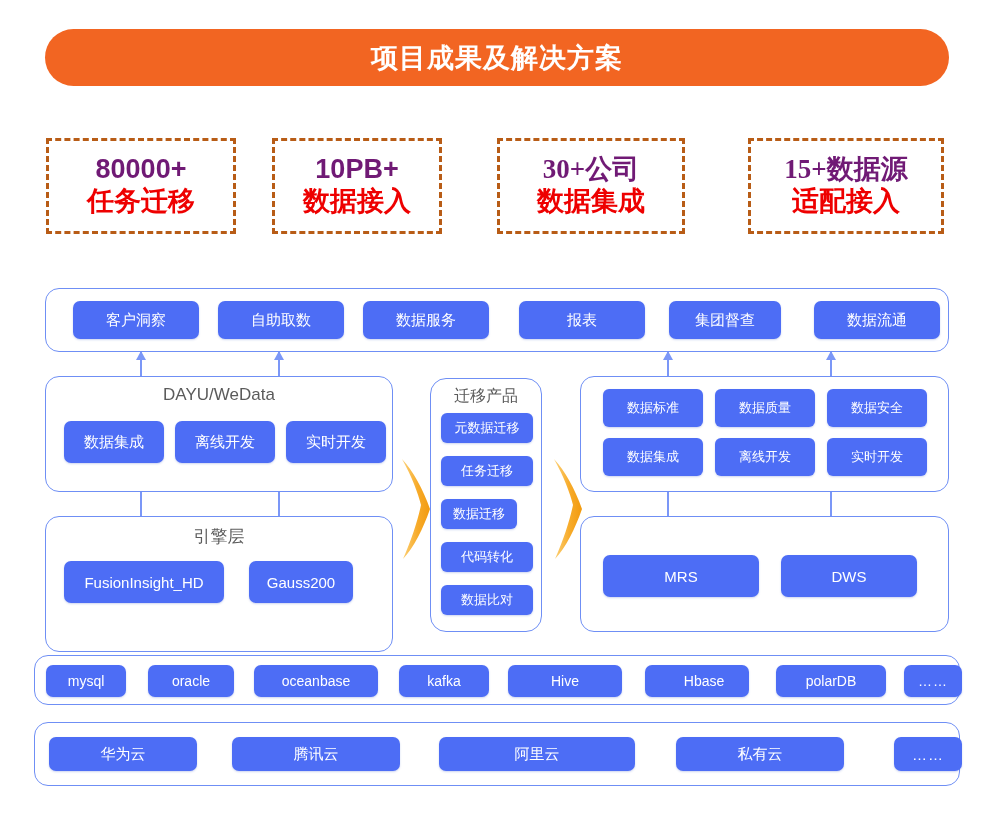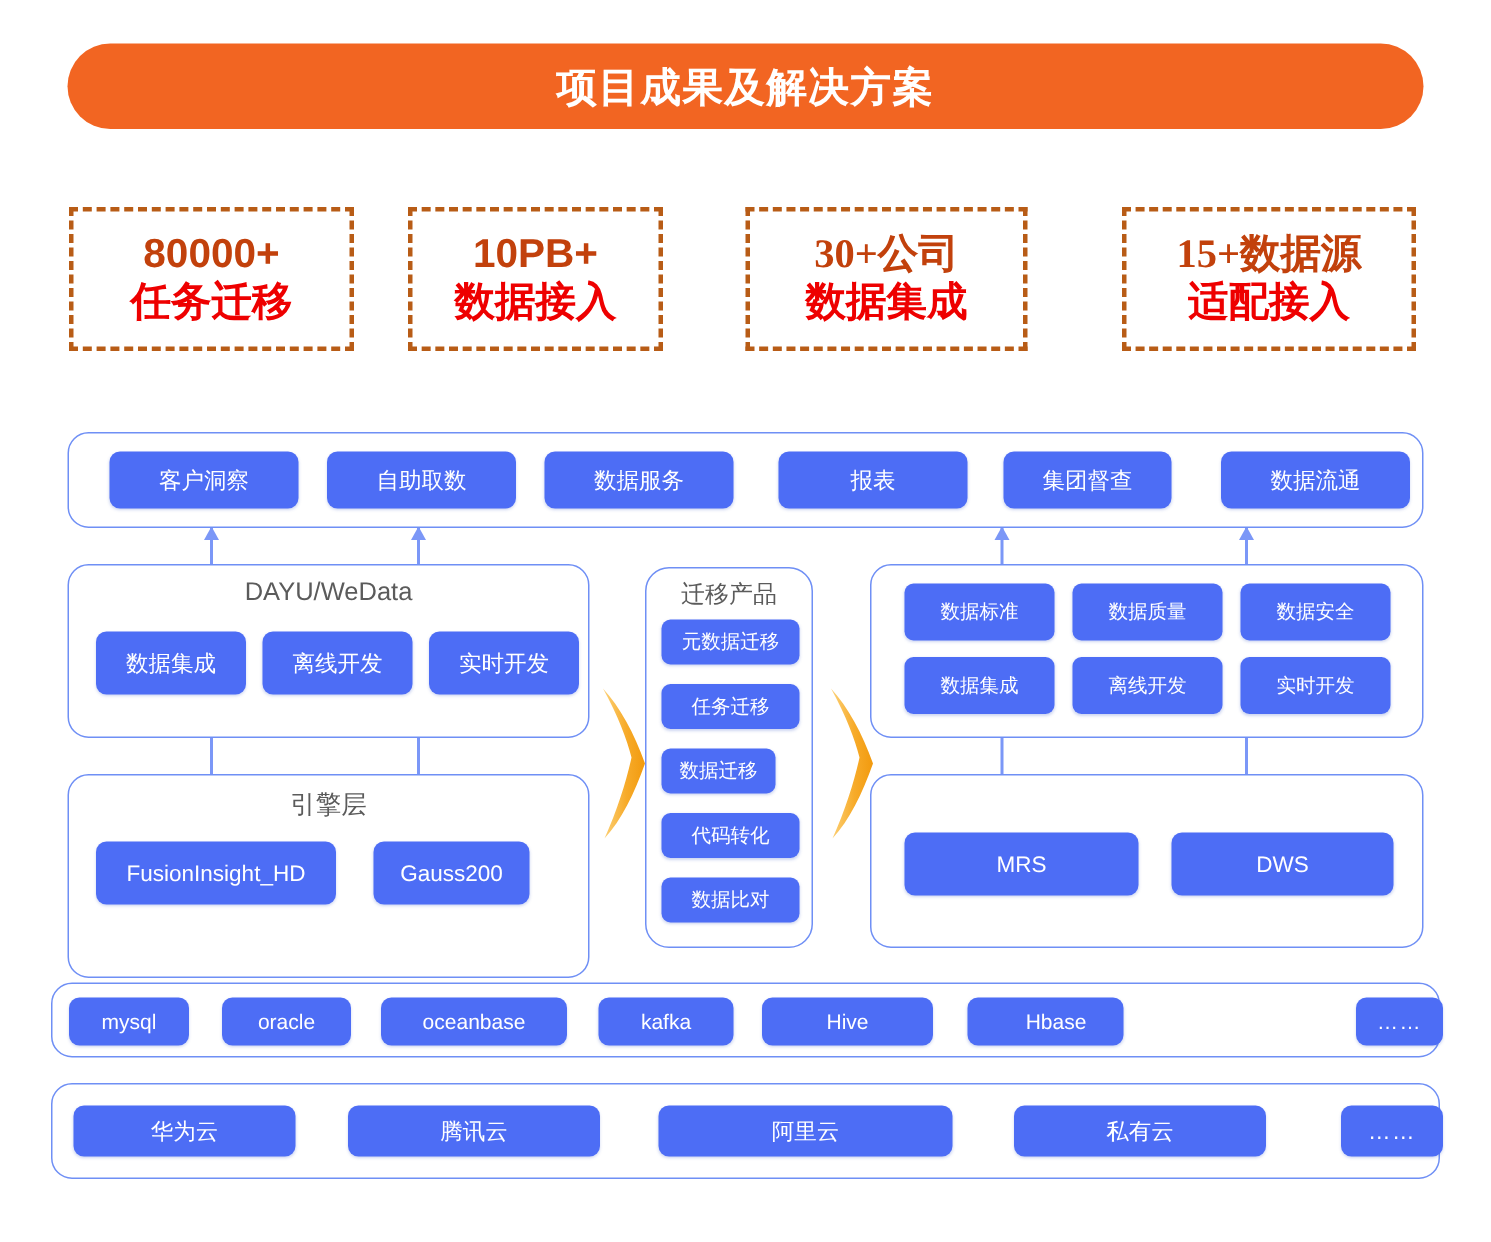--- a/index.html
+++ b/index.html
@@ -21,21 +21,21 @@
   }
 
   
   .stat{
     position:absolute;top:138px;height:96px;
     border:3px dashed #b85c16;
     display:flex;flex-direction:column;align-items:center;justify-content:center;
     box-sizing:border-box;
   }
   .stat .num{
-    color:#c2410c;font-size:27px;font-weight:bold;line-height:1.15;
+    color:#701a75;font-size:27px;font-weight:bold;line-height:1.15;
     letter-spacing:0px;
   }
   .stat .lbl{
     color:#ee0000;font-size:27px;font-weight:bold;line-height:1.25;
     font-family:"Liberation Serif","DejaVu Serif",serif;
   }
   .stat .num.cn{font-family:"Liberation Serif","DejaVu Serif",serif;}
 
   
   .panel{
@@ -167,30 +167,31 @@
     <div class="chip sm" style="left:22px;top:12px;width:100px;height:38px;">数据标准</div>
     <div class="chip sm" style="left:134px;top:12px;width:100px;height:38px;">数据质量</div>
     <div class="chip sm" style="left:246px;top:12px;width:100px;height:38px;">数据安全</div>
     <div class="chip sm" style="left:22px;top:61px;width:100px;height:38px;">数据集成</div>
     <div class="chip sm" style="left:134px;top:61px;width:100px;height:38px;">离线开发</div>
     <div class="chip sm" style="left:246px;top:61px;width:100px;height:38px;">实时开发</div>
   </div>
 
   <div class="panel" style="left:580px;top:516px;width:369px;height:116px;">
     <div class="chip" style="left:22px;top:38px;width:156px;height:42px;">MRS</div>
-    <div class="chip" style="left:200px;top:38px;width:148px;height:42px;">DWS</div>
+    <div class="chip" style="left:200px;top:38px;width:136px;height:42px;">DWS</div>
   </div>
 
   <div class="panel" style="left:34px;top:655px;width:926px;height:50px;">
     <div class="chip lat" style="left:11px;top:9px;width:80px;height:32px;">mysql</div>
     <div class="chip lat" style="left:113px;top:9px;width:86px;height:32px;">oracle</div>
     <div class="chip lat" style="left:219px;top:9px;width:124px;height:32px;">oceanbase</div>
     <div class="chip lat" style="left:364px;top:9px;width:90px;height:32px;">kafka</div>
     <div class="chip lat" style="left:473px;top:9px;width:114px;height:32px;">Hive</div>
     <div class="chip lat" style="left:610px;top:9px;width:104px;height:32px;padding-left:14px;">Hbase</div>
+    <div class="chip lat" style="left:741px;top:9px;width:110px;height:32px;">polarDB</div>
     <div class="chip lat dots" style="left:869px;top:9px;width:58px;height:32px;">……</div>
   </div>
 
   <div class="panel" style="left:34px;top:722px;width:926px;height:64px;">
     <div class="chip" style="left:14px;top:14px;width:148px;height:34px;">华为云</div>
     <div class="chip" style="left:197px;top:14px;width:168px;height:34px;">腾讯云</div>
     <div class="chip" style="left:404px;top:14px;width:196px;height:34px;">阿里云</div>
     <div class="chip" style="left:641px;top:14px;width:168px;height:34px;">私有云</div>
     <div class="chip dots" style="left:859px;top:14px;width:68px;height:34px;">……</div>
   </div>

